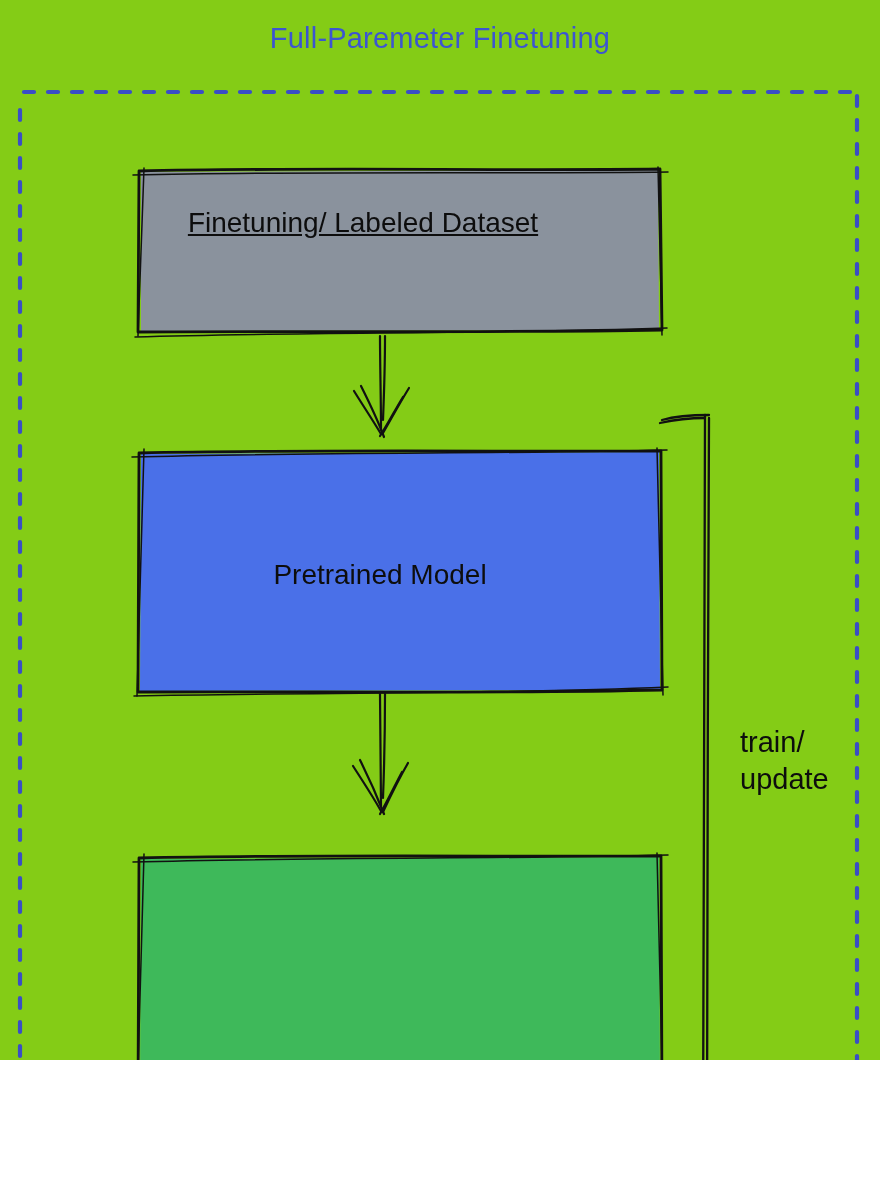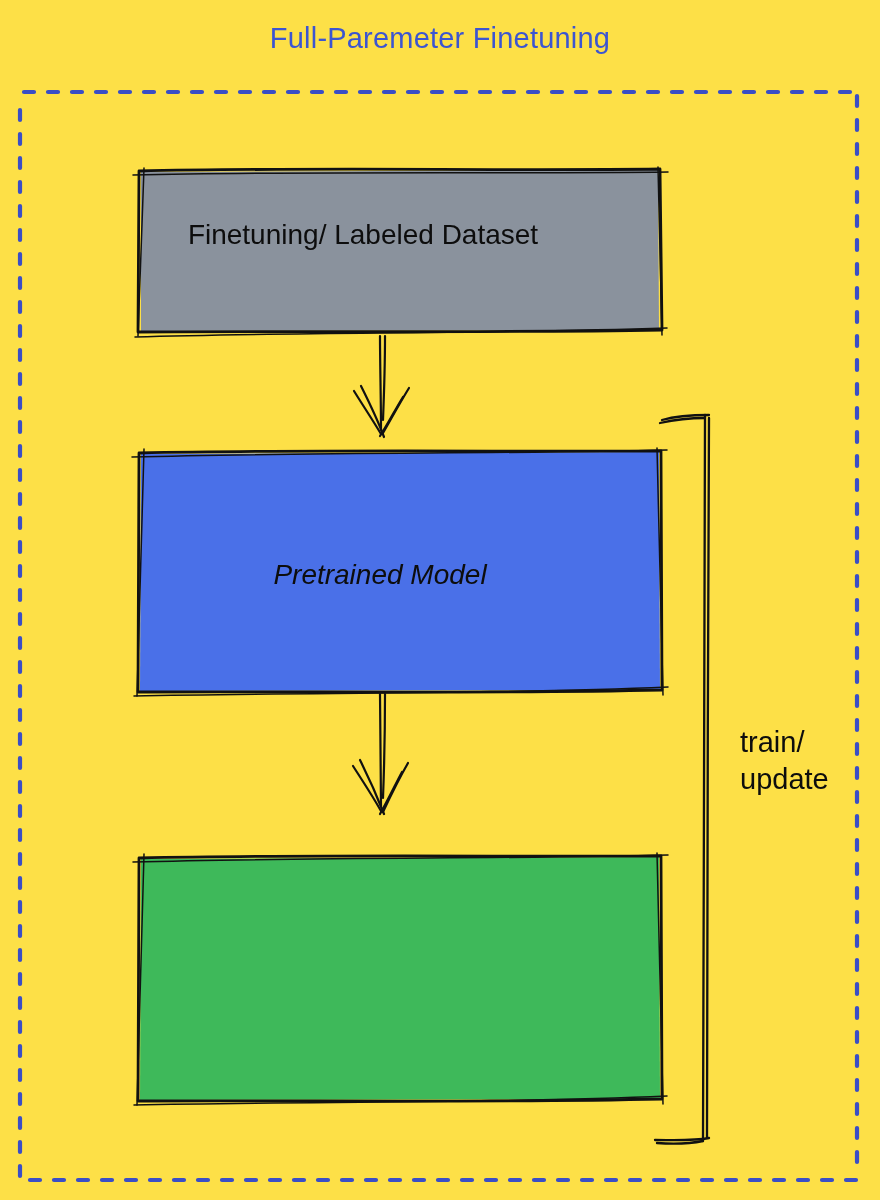--- a/index.html
+++ b/index.html
@@ -1,20 +1,20 @@
 <!DOCTYPE html>
 <html><head>
 <meta charset="utf-8">
 <style>
   html, body { margin: 0; padding: 0; background: #ffffff; }
   .canvas {
     position: relative;
     width: 880px;
-    height: 1200px;
-    background: #fde047;
+    height: 1060px;
+    background: #84cc16;
     font-family: "Liberation Sans", sans-serif;
     overflow: hidden;
   }
   .title {
     position: absolute;
     top: 22px;
     left: 0;
     width: 100%;
     text-align: center;
     font-size: 29px;
@@ -28,21 +28,21 @@
     height: 1200px;
   }
   .box-label {
     position: absolute;
     display: flex;
     align-items: center;
     justify-content: center;
     font-size: 28px;
     color: #0d0d0d;
   }
-  #label-dataset    { left: 140px; top: 170px; width: 520px; height: 161px; transform: translate(-37px, -16px); }
+  #label-dataset    { left: 140px; top: 158px; width: 520px; height: 161px; transform: translate(-37px, -16px); text-decoration: underline; }
   #label-pretrained { left: 140px; top: 452px; width: 520px; height: 239px; transform: translate(-20px, 3px); }
   #label-classifier { left: 140px; top: 857px; width: 520px; height: 243px; transform: translate(-19px, 3px); }
   .bracket-label {
     position: absolute;
     left: 740px;
     top: 724px;
     font-size: 29px;
     line-height: 37px;
     white-space: nowrap;
   }
@@ -118,21 +118,21 @@
         <path d="M705,415 C704,600 704,900 703,1141"></path>
         <path d="M709,418 C708,640 707,950 707,1138"></path>
         <path d="M703,1141 C688,1144 672,1144 657,1143"></path>
         <path d="M709,1138 C694,1141 674,1140 655,1140"></path>
       </g>
     </g>
   </svg>
 
   <div class="box-label" id="label-dataset" style="color: rgb(13, 13, 13);">Finetuning/ Labeled Dataset</div>
 
-  <div class="box-label" id="label-pretrained" style="color: rgb(13, 13, 13); font-style: italic;">Pretrained Model</div>
+  <div class="box-label" id="label-pretrained" style="color: rgb(13, 13, 13);">Pretrained Model</div>
 
 
   <div class="bracket-label" style="color: rgb(13, 13, 13);">
     <span>train/</span>
     <span>update</span>
   </div>
 
 </div>
 
 </body></html>

